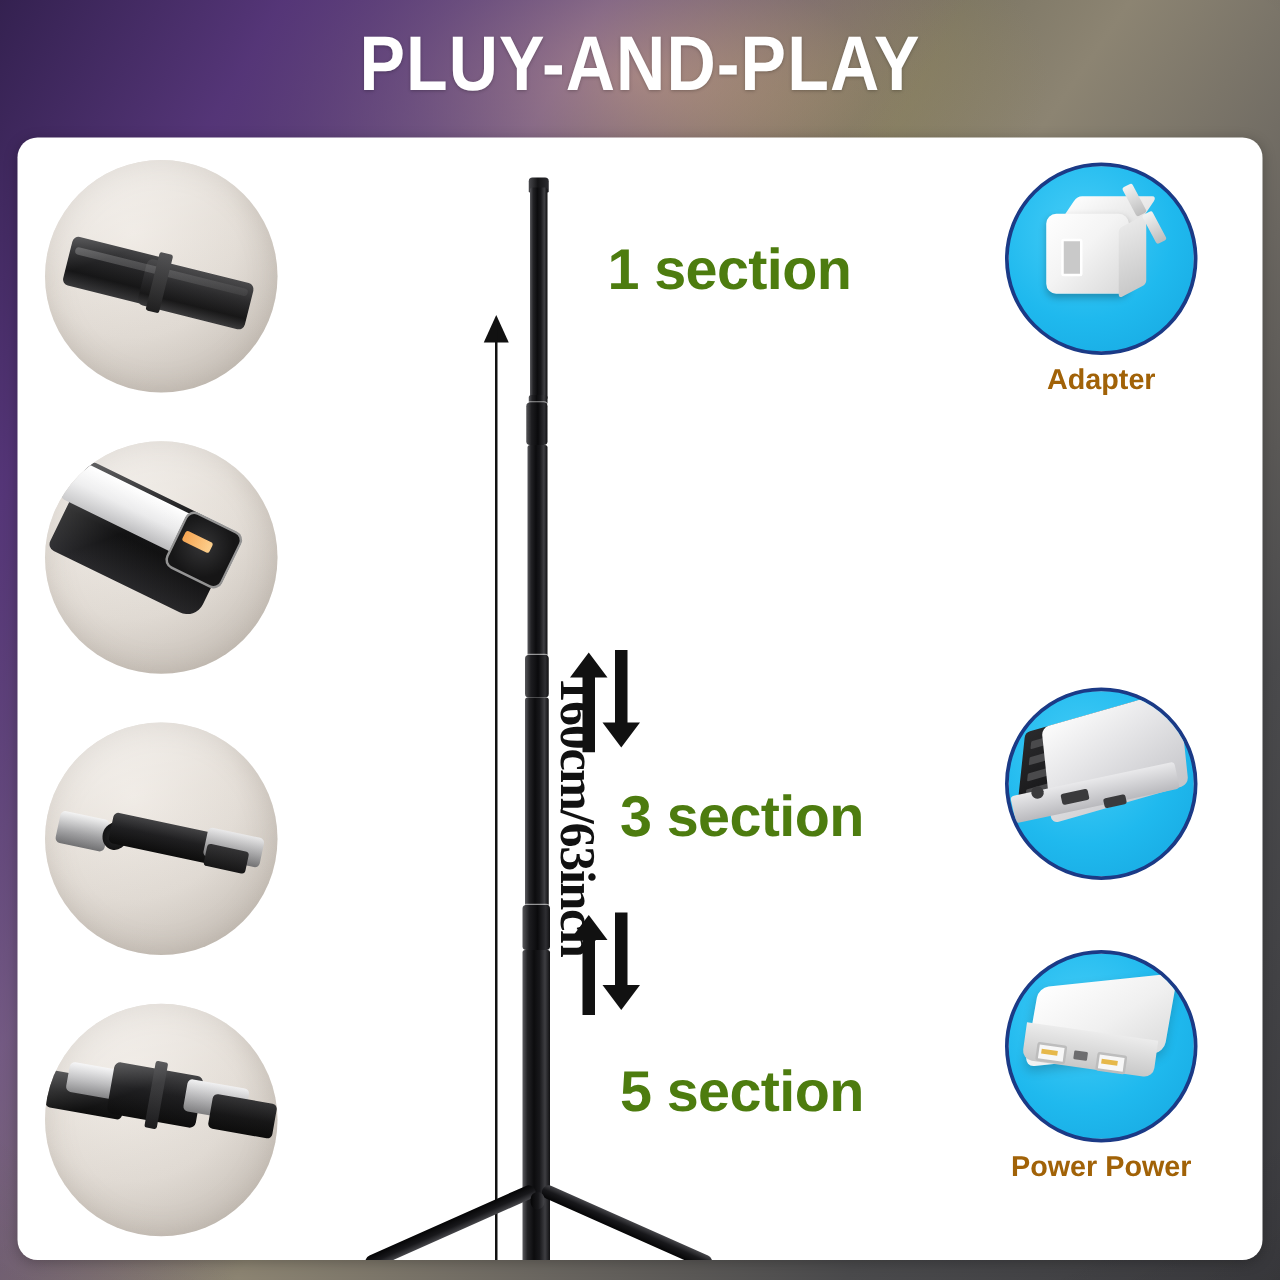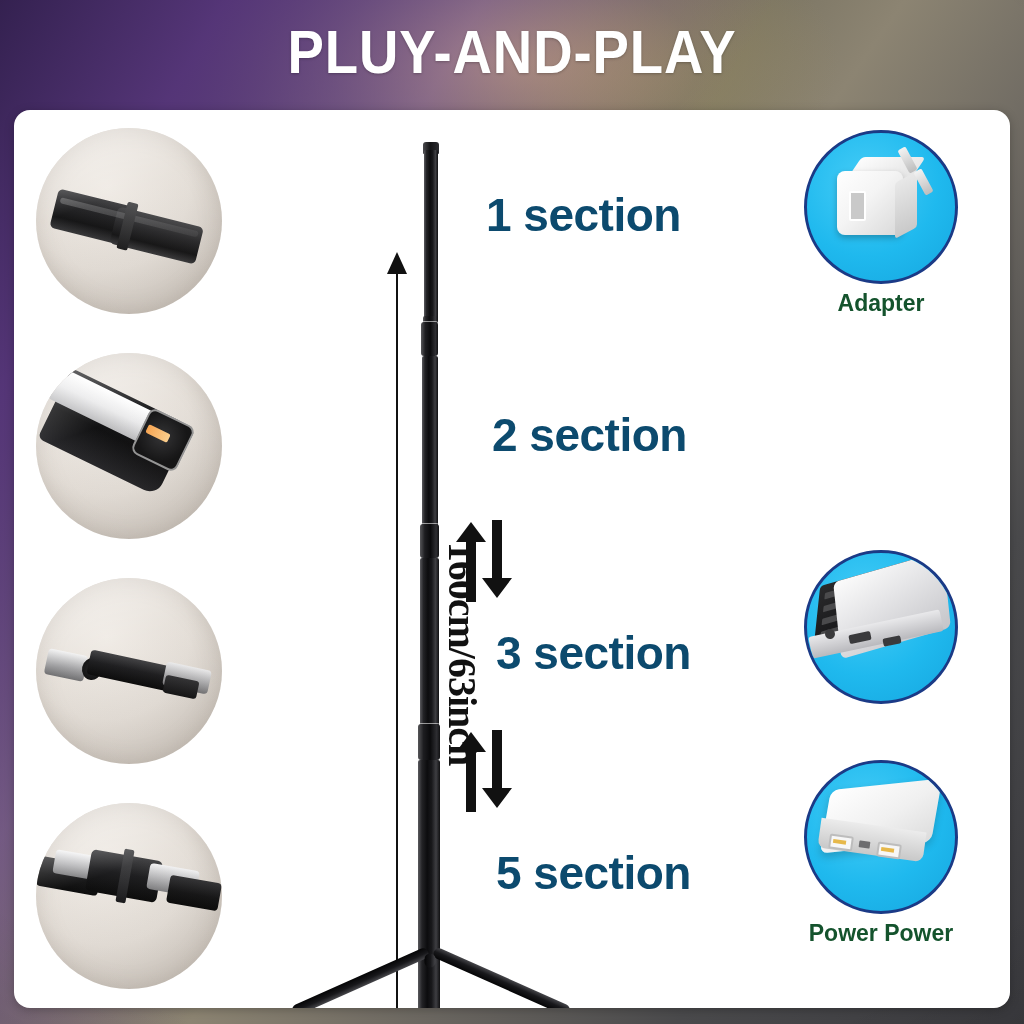--- a/index.html
+++ b/index.html
@@ -225,21 +225,21 @@
     border-radius: 6px;
     transform-origin: left center;
   }
 
   
   .sec-label {
     position: absolute;
     font-family: "Liberation Sans", sans-serif;
     font-weight: bold;
     font-size: 46px;
-    color: #0c4a6e;
+    color: #4d7c0f;
     letter-spacing: -0.5px;
     white-space: nowrap;
   }
 
   
   .updown { position: absolute; width: 70px; height: 86px; }
   .updown svg { display: block; }
 
   
   .acc { position: absolute; width: 190px; }
@@ -251,21 +251,21 @@
     background: radial-gradient(circle at 40% 34%, #46cdf7 0%, #1fb9ee 55%, #16a6df 100%);
     border: 3px solid #1b3a86;
     overflow: hidden;
   }
   .acc-label {
     margin-top: 6px;
     text-align: center;
     font-family: "Liberation Sans", sans-serif;
     font-weight: bold;
     font-size: 23px;
-    color: #14532d;
+    color: #a16207;
     white-space: nowrap;
   }
 
   
   .ad-body {
     position: absolute; left: 30px; top: 38px;
     width: 66px; height: 64px;
     background: linear-gradient(135deg,#ffffff 0%,#f4f4f4 45%,#d8d8d8 100%);
     border-radius: 8px;
     box-shadow: 0 3px 6px rgba(0,0,0,0.25);
@@ -463,21 +463,20 @@
     </div>
 
     <div>
       
       
       
       
     </div>
 
     <div class="sec-label" style="left:472px; top:78px;">1 section</div>
-    <div class="sec-label" style="left:478px; top:298px;">2 section</div>
     <div class="sec-label" style="left:482px; top:516px;">3 section</div>
     <div class="sec-label" style="left:482px; top:736px;">5 section</div>
 
     <div class="updown" style="left:438px; top:406px;">
       <svg width="70" height="86" viewBox="0 0 70 86" aria-hidden="true">
         <g fill="#111">
           <path d="M14 86 L14 26 L4 26 L19 6 L34 26 L24 26 L24 86 Z"></path>
           <path d="M40 4 L40 62 L30 62 L45 82 L60 62 L50 62 L50 4 Z"></path>
         </g>
       </svg>

